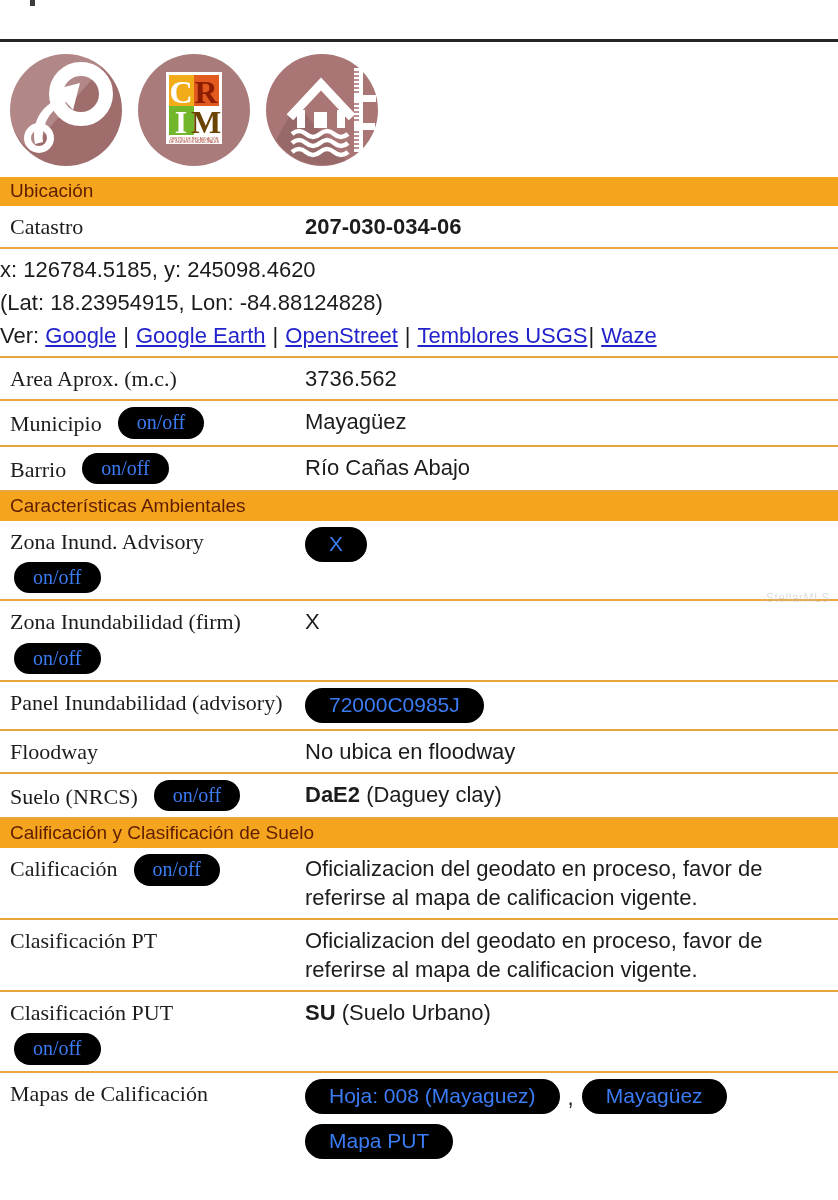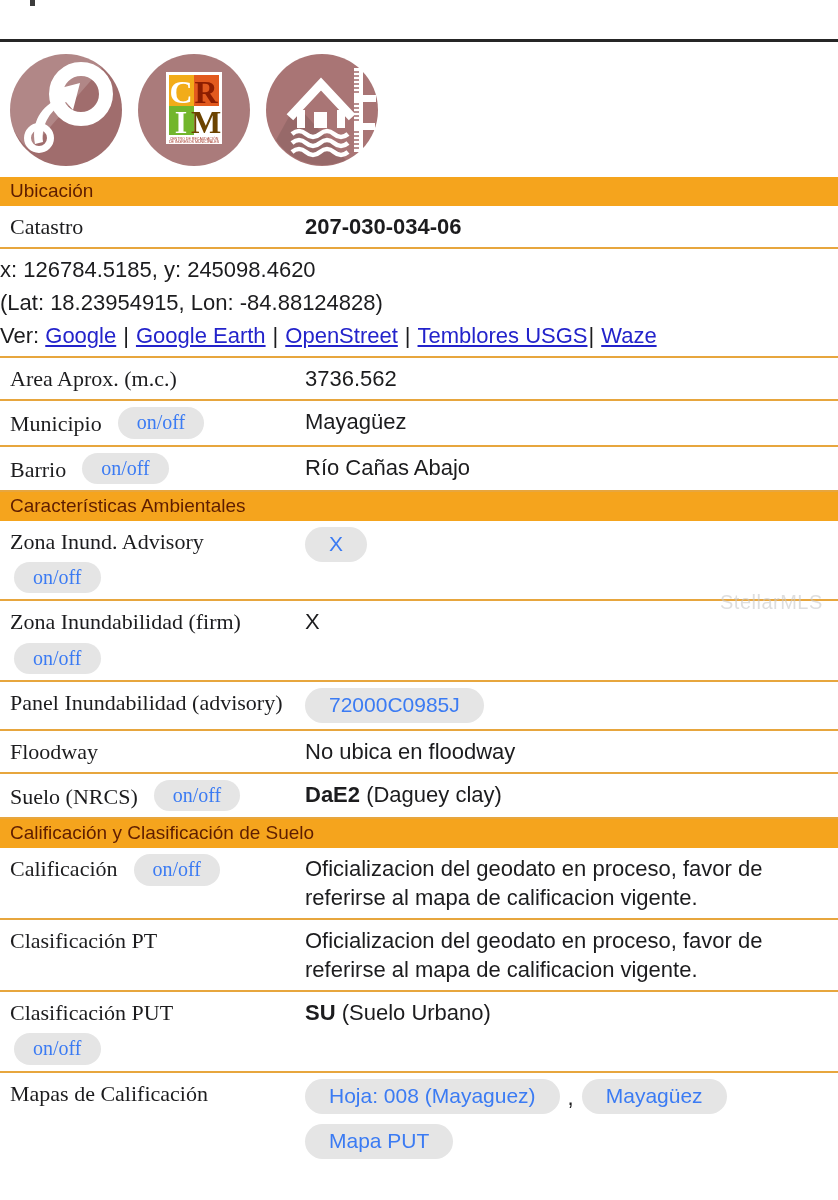--- a/index.html
+++ b/index.html
@@ -21,36 +21,36 @@
 
   
   .row { display:flex; align-items:flex-start; border-bottom:2px solid #e7a63e;
     padding:6px 0 6px; font-size:22px; line-height:1.32; }
   .label-col { width:305px; padding-left:10px; flex:0 0 305px;font-family:Liberation Serif, serif; }
   .value-col { flex:1; padding-right:8px; }
   .label-inline { display:flex; align-items:flex-end; gap:16px; flex-wrap:wrap; }
   .bold { font-weight:700; }
 
   
-  .pill { display:inline-block; background:#e5e5e5; color:#3b7bf3; border-radius:18px;
+  .pill { display:inline-block; background:#000000; color:#3b7bf3; border-radius:18px;
     font-size:20px; padding:4px 19px; line-height:1.18; white-space:nowrap; }
   .pill-under { margin-top:6px; margin-left:4px; display:inline-block; }
   .value-pill { padding:5px 24px; font-size:21px; }
 
   
   a.link { color:#2323cb; text-decoration:underline; }
   .pipe { color:#1c1c1e; margin:0 7px; }
   .pipe-tight { margin-left:1px; margin-right:7px; }
   .coord-line { margin-bottom:4px; }
 
   
   .pill-wrap { display:flex; flex-wrap:wrap; align-items:flex-end; gap:10px 8px; }
   .comma { font-size:22px; color:#1c1c1e; padding-bottom:2px; }
 
-  .watermark { position:absolute; left:720px; top:591px; font-size:20px; color:#c9c9c9;
+  .watermark { position:absolute; left:766px; top:591px; font-size:12px; color:#c9c9c9;
     opacity:0.6; letter-spacing:0.5px; }
 </style>
 </head>
 <body>
 
 <div class="page">
 
   <div class="topbar">
     <div class="top-mark"></div>
   </div>

